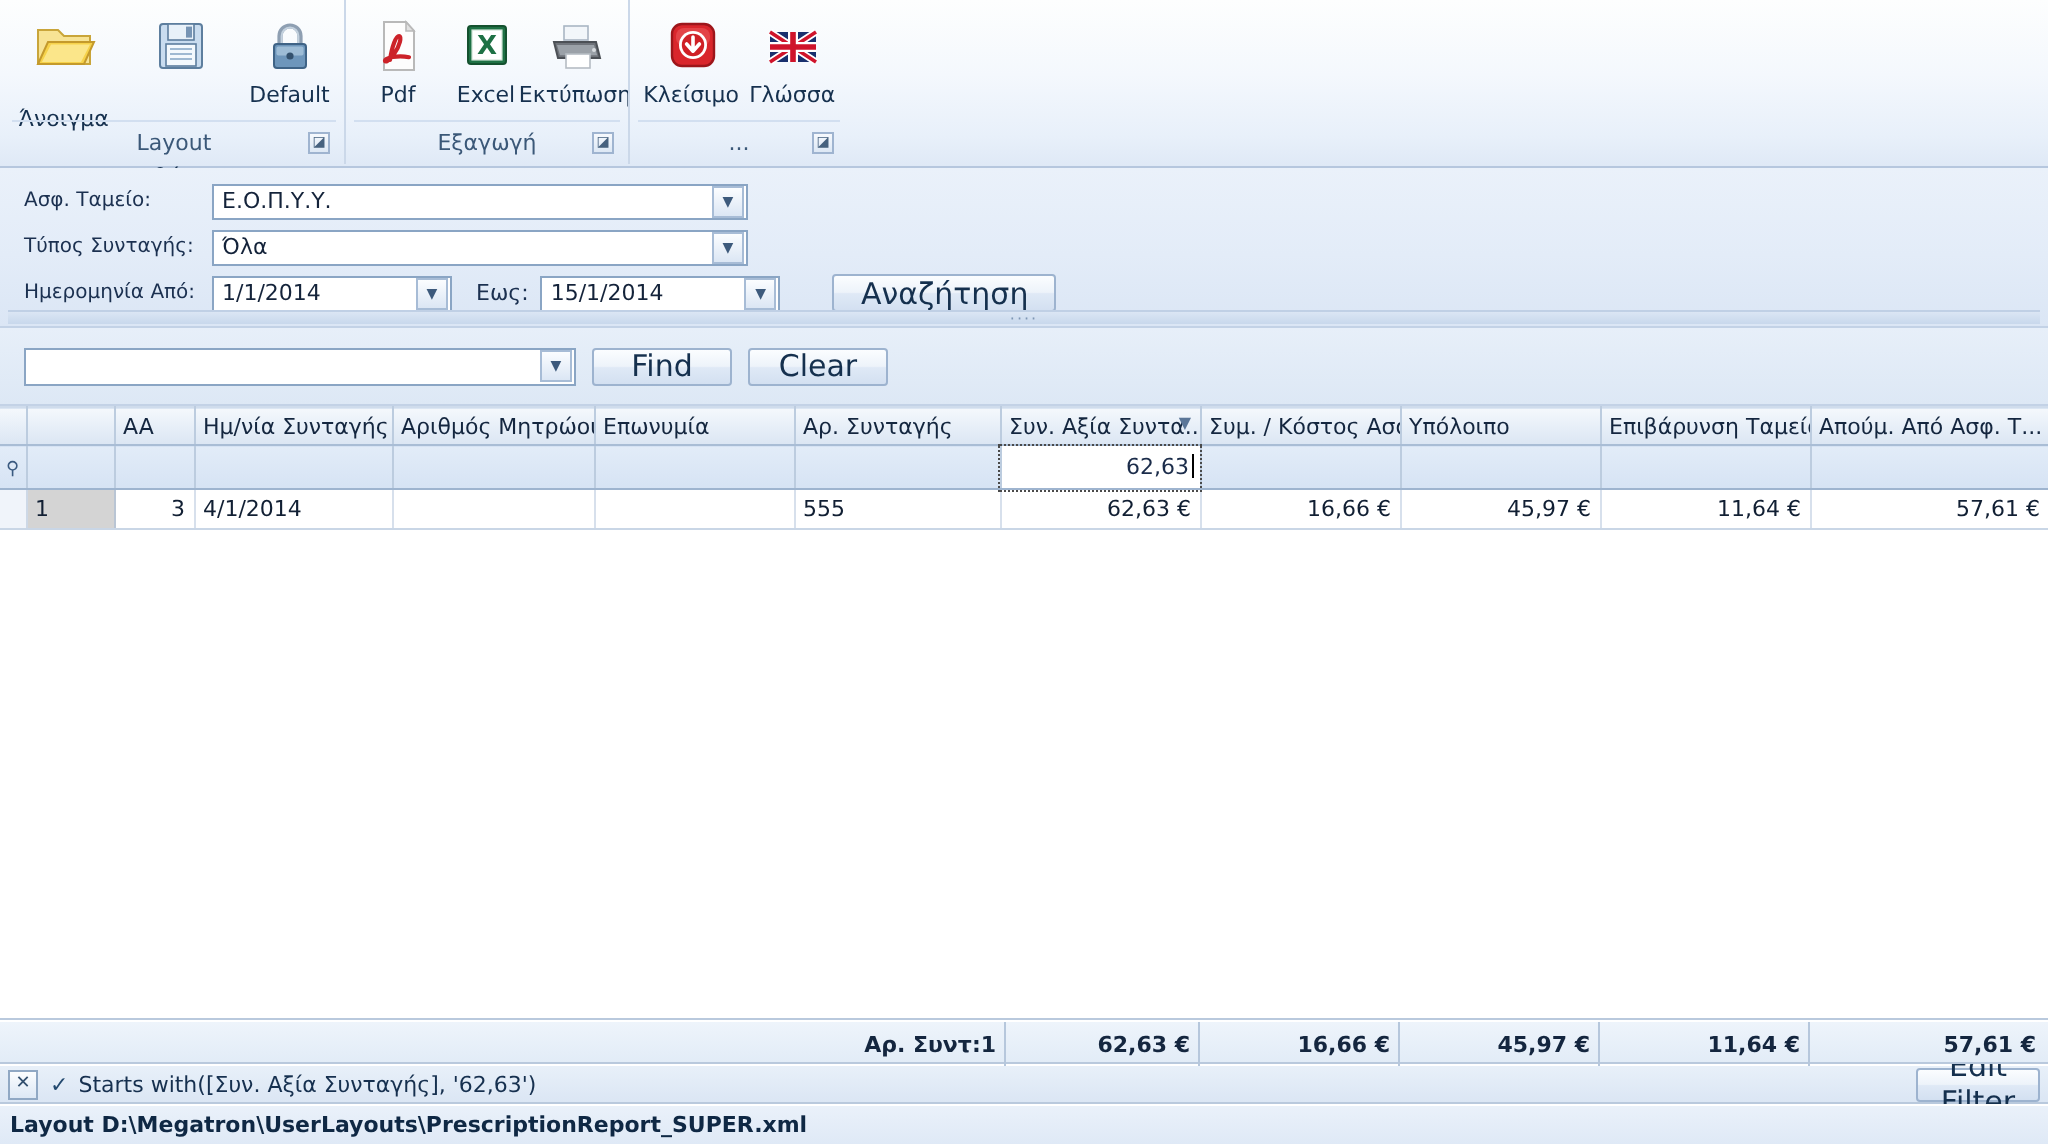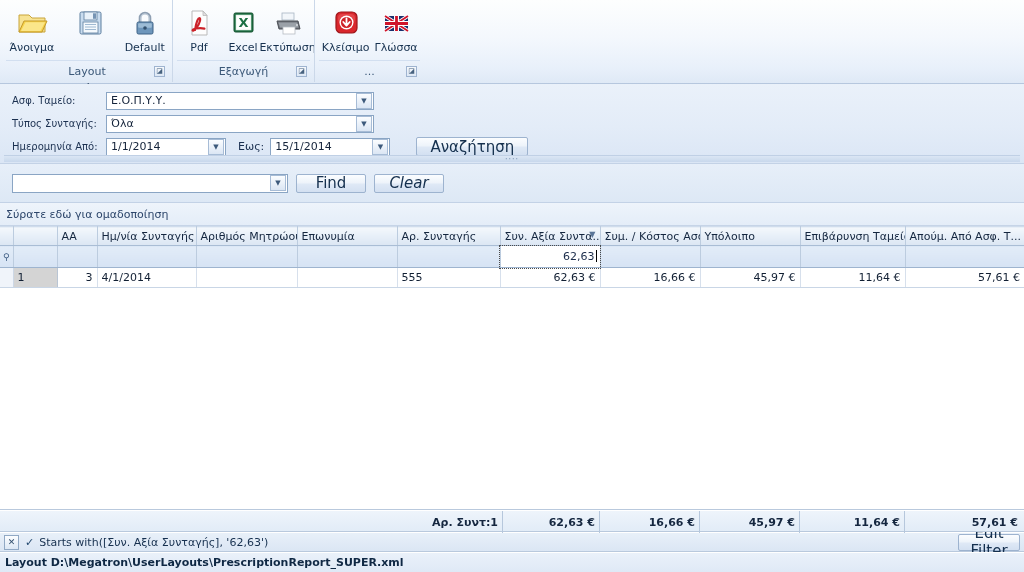--- a/index.html
+++ b/index.html
@@ -120,21 +120,21 @@
     display: flex; align-items: center;
     padding-left: 12px;
   }
   .find-input {
     width: 276px; height: 19px;
     background: #fff; border: 1px solid #8aa5c4;
     display: flex; align-items: center; font-size: 11px; padding-left: 4px;
   }
   .find-input .fv { flex: 1; }
   .btn-find { width: 70px; margin-left: 8px; }
-  .btn-clear { width: 70px; margin-left: 8px; font-style: italic; }
+  .btn-clear { width: 70px; margin-left: 8px; }
 
   
   .grouppanel {
     height: 23px;
     background: linear-gradient(to bottom,#eef4fb,#e4edf8);
     border-bottom: 1px solid #c6d4e7;
     display: flex; align-items: center;
     padding-left: 6px;
     font-size: 11px; color: #2c4straight;
     color: #2c456a;
@@ -256,21 +256,21 @@
 </style>
 </head>
 <body>
 
 <div class="app">
 
   <div class="ribbon">
 
     <div class="rgroup" style="width:170px;">
       <div class="rgroup-items">
-        <div class="rbtn" style="width:58px;">
+        <div class="rbtn" style="width:58px;gap:12px;">
           <span class="glyph">
             <svg width="32" height="30" viewBox="0 0 32 30">
               <path d="M3 7 L13 7 L16 10 L29 10 L29 24 L3 24 Z" fill="#f7e394" stroke="#c9a53a" stroke-width="1"></path>
               <path d="M3 24 L8 13 L31 13 L26 24 Z" fill="#f6d24a" stroke="#c49a2c" stroke-width="1"></path>
               <path d="M5 23 L9.5 14.2 L29 14.2 L24.5 23 Z" fill="#fbe68a" stroke="none"></path>
             </svg>
           </span>
           <span class="rlabel">Άνοιγμα</span>
         </div>
 
@@ -426,23 +426,20 @@
 
   <div class="findbar">
     <div class="find-input">
       <span class="fv"></span>
       <span class="combo-arrow">▼</span>
     </div>
     <div class="btn btn-find">Find</div>
     <div class="btn btn-clear">Clear</div>
   </div>
 
-  <div class="grouppanel">
-    <span>Σύρατε εδώ για ομαδοποίηση</span>
-  </div>
 
   <div class="gridwrap">
     <table class="grid-table">
       <colgroup>
         <col style="width:13px">
           <col style="width:44px">
           <col style="width:40px">
         <col style="width:99px">
           <col style="width:101px">
           <col style="width:100px">

